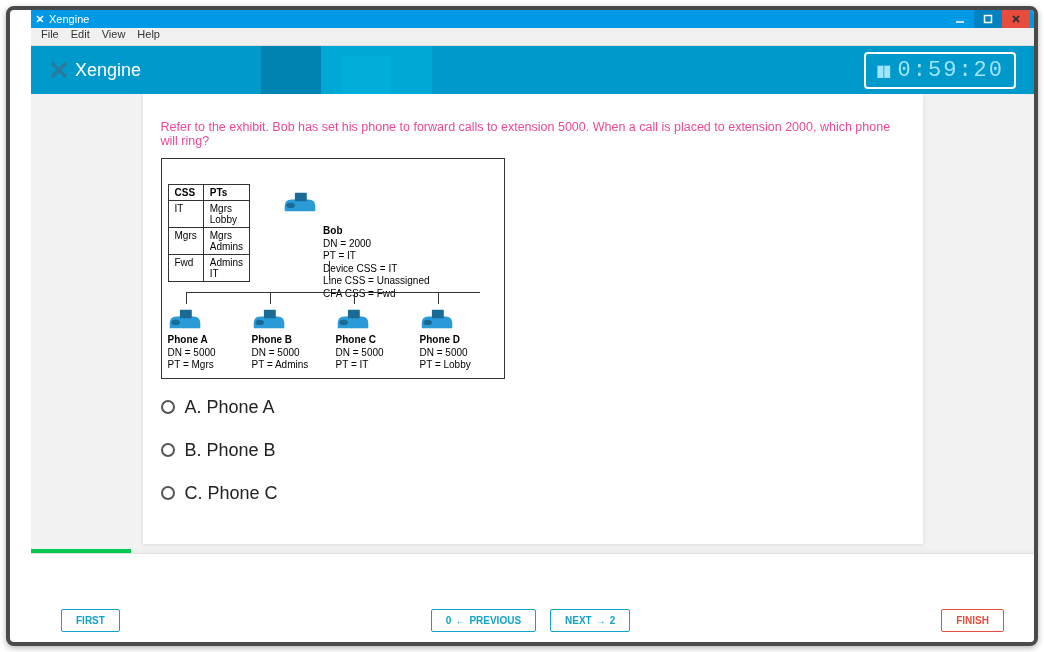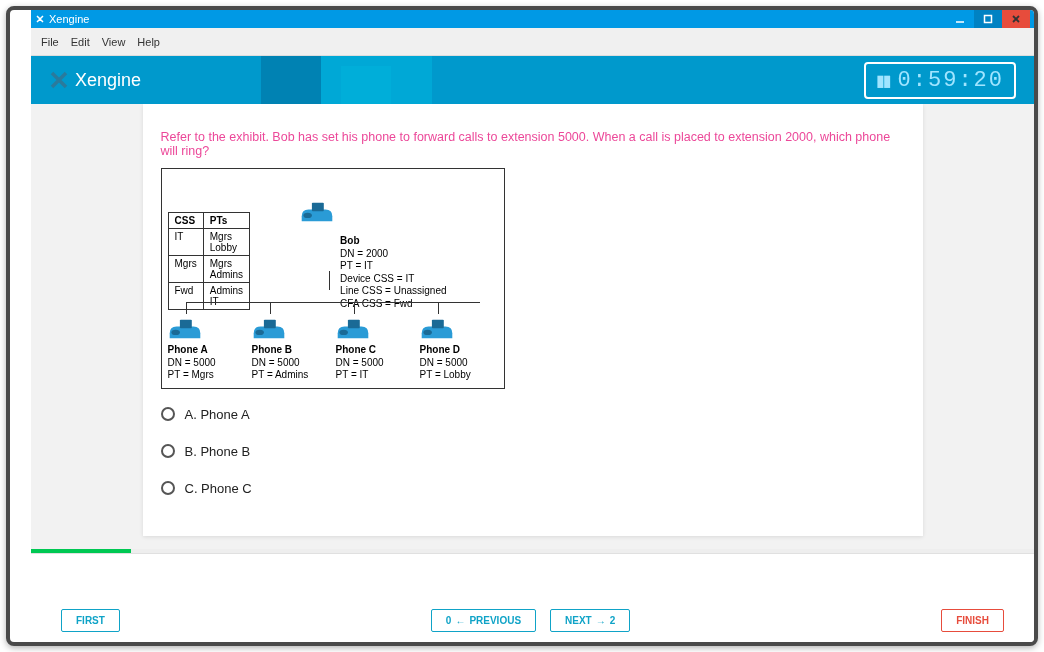--- a/index.html
+++ b/index.html
@@ -9,21 +9,21 @@
 
 .titlebar { background: #0099e5; height: 18px; display: flex; align-items: center; padding: 0 4px; color: #fff; font-size: 11px; }
 .titlebar .t-left { display: flex; align-items: center; gap: 4px; }
 .titlebar .t-logo { width: 10px; height: 10px; }
 .titlebar .spacer { flex: 1; }
 .titlebar .win-btn { width: 28px; height: 18px; display: flex; align-items: center; justify-content: center; cursor: pointer; }
 .titlebar .win-btn.min { background: #0099e5; }
 .titlebar .win-btn.max { background: #0082c3; }
 .titlebar .win-btn.close { background: #e74c3c; }
 
-.menubar { background: #f0f0f0; height: 28px; display: flex; align-items: center; padding: 0 4px; font-size: 11px; color: #333; border-bottom: 1px solid #ddd; }
+.menubar { background: #f0f0f0; height: 18px; display: flex; padding: 0 4px; font-size: 11px; color: #333; border-bottom: 1px solid #ddd; }
 .menubar .menu-item { padding: 0 6px; cursor: pointer; }
 
 .header-band { background: linear-gradient(90deg, #0099cc 0%, #0099cc 25%, #00a8d6 25%, #00a8d6 40%, #0099cc 40%, #0099cc 100%); height: 48px; display: flex; align-items: center; padding: 0 18px; position: relative; }
 .header-band::before { content: ""; position: absolute; top: 0; left: 230px; width: 60px; height: 48px; background: #0082b3; }
 .header-band::after { content: ""; position: absolute; top: 10px; left: 310px; width: 50px; height: 38px; background: #00aed9; }
 .app-logo { width: 20px; height: 20px; margin-right: 6px; z-index: 2; }
 .app-title { color: #fff; font-size: 18px; font-weight: 500; z-index: 2; }
 .timer-box { margin-left: auto; border: 2px solid #fff; border-radius: 4px; padding: 4px 10px; display: flex; align-items: center; gap: 8px; z-index: 2; }
 .timer-box .pause { color: #a0e5ff; font-size: 16px; letter-spacing: -2px; }
 .timer-box .time { color: #a0e5ff; font-family: 'Courier New', monospace; font-size: 22px; letter-spacing: 2px; }
@@ -34,35 +34,35 @@
 .question-header .q-label { flex: 1; }
 .question-header .hdr-icon { width: 28px; height: 28px; border-radius: 50%; background: #0d8fb0; display: flex; align-items: center; justify-content: center; margin-left: 8px; cursor: pointer; color: #fff; }
 
 .question-body { padding: 16px 0 18px 0; }
 .question-body .q-text { font-size: 12.5px; color: #ec4899; margin: 10px 18px 10px 18px; }
 
 .exhibit { border: 1.5px solid #333; margin: 0 0 18px 18px; width: 344px; padding: 6px; font-size: 10px; position: relative; background: #fff; }
 .css-table { border-collapse: collapse; font-size: 10px; }
 .css-table th, .css-table td { border: 1px solid #333; padding: 2px 6px; vertical-align: top; font-weight: normal; text-align: left; }
 .css-table th { font-weight: bold; }
-.exhibit-top { display: flex; align-items: flex-end; gap: 26px; margin-bottom: 6px; }
+.exhibit-top { display: flex; align-items: center; gap: 9px; margin-bottom: 6px; }
 .bob-block { display: flex; align-items: flex-start; gap: 6px; margin-top: 24px; margin-left: 24px; }
 .bob-info { font-size: 10px; line-height: 1.25; margin-top: 36px; }
 .bob-info strong { font-weight: bold; }
 .phone-icon { width: 34px; height: 26px; }
 .phone-row { display: flex; justify-content: space-between; margin-top: 4px; position: relative; }
 .phone-row::before { content: ""; position: absolute; top: -14px; left: 18px; right: 18px; height: 1px; background: #333; }
 .phone-item { text-align: left; font-size: 10px; line-height: 1.25; position: relative; width: 78px; }
 .phone-item::before { content: ""; position: absolute; top: -14px; left: 18px; width: 1px; height: 12px; background: #333; }
 .phone-item .phone-icon { margin-bottom: 2px; display: block; }
 .phone-item strong { font-weight: bold; }
 .trunk-line { position: absolute; left: 167px; top: 102px; width: 1px; height: 19px; background: #333; }
 
 .answers { margin: 14px 18px 0 18px; }
-.answer-row { display: flex; align-items: center; gap: 10px; margin-bottom: 22px; font-size: 13px; color: #222; cursor: pointer; }
+.answer-row { display: flex; align-items: center; gap: 10px; margin-bottom: 22px; font-size: 18px; color: #222; cursor: pointer; }
 .answer-row .radio { width: 14px; height: 14px; border: 2px solid #555; border-radius: 50%; flex-shrink: 0; }
 
 .progress-strip { height: 4px; background: #eee; width: 100%; }
 .progress-strip .fill { height: 100%; background: #00c853; width: 10%; }
 
 .footer-bar { background: #fff; border-top: 1px solid #e0e0e0; padding: 10px 30px; display: flex; align-items: center; gap: 12px; }
 .nav-btn { border: 1px solid; background: #fff; border-radius: 2px; padding: 5px 14px; font-size: 10px; font-weight: 600; cursor: pointer; display: inline-flex; align-items: center; gap: 4px; margin-top: 45px; }
 .nav-btn.first { border-color: #0fa3c7; color: #0fa3c7; }
 .nav-btn.prev { border-color: #0fa3c7; color: #0fa3c7; }
 .nav-btn.next { border-color: #0fa3c7; color: #0fa3c7; }

